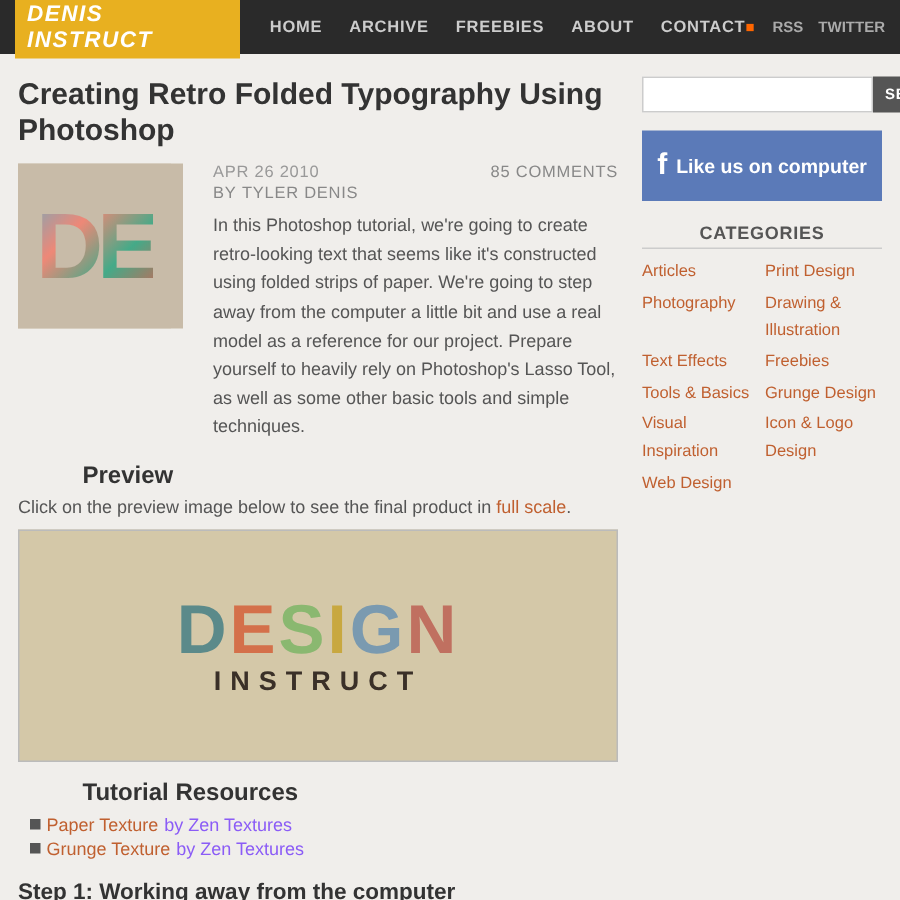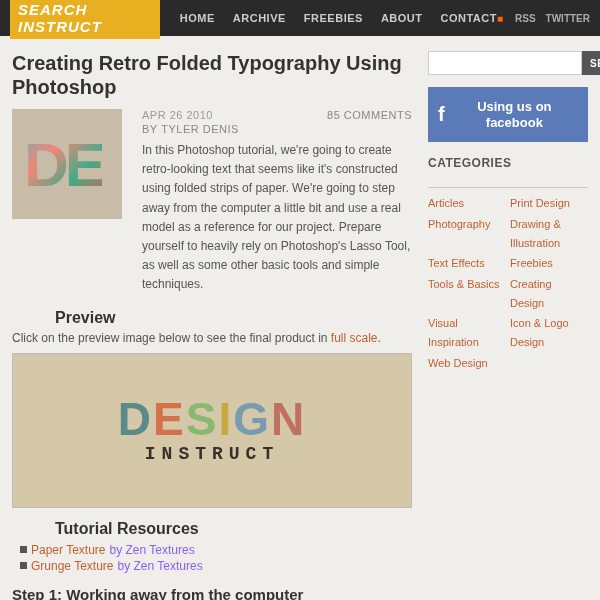--- a/index.html
+++ b/index.html
@@ -194,21 +194,21 @@
     .letter-d { color: #5b8a8a; }
     .letter-e { color: #d4704a; }
     .letter-s { color: #8ab870; }
     .letter-i { color: #c8a840; }
     .letter-g { color: #7a9ab0; }
     .letter-n { color: #c07060; }
 
     .preview-instruct-text {
       font-size: 18px;
       font-weight: 900;
-      font-family: Liberation Mono, monospace;
+      font-family: Liberation Sans, sans-serif;
       letter-spacing: 6px;
       color: #3a3028;
       margin-top: 2px;
       text-transform: uppercase;
     }
 
     
     #resources-section {
       margin-top: 12px;
     }
@@ -314,21 +314,22 @@
       margin-bottom: 12px;
     }
     #categories-title {
       font-size: 12px;
       font-weight: bold;
       color: #555;
       text-transform: uppercase;
       letter-spacing: 0.5px;
       margin-bottom: 6px;
       border-bottom: 1px solid #ccc;
-      padding-bottom: 17px;
+      padding-bottom: 3px;
+      text-align: center;
     }
     #categories-grid {
       display: grid;
       grid-template-columns: 1fr 1fr;
       gap: 2px 4px;
     }
     .category-link {
       font-size: 11px;
       color: #c06030;
       text-decoration: none;
@@ -360,21 +361,21 @@
     .max-x { color: #a84; }
     .max-c { color: #88a; }
     .max-o { color: #e84; }
     .max-n { color: #4a8; }
   </style>
 </head>
 <body>
 
 <div id="header">
   <div id="logo-area">
-    <span id="logo-text">SEARCH INSTRUCT</span>
+    <span id="logo-text">DENIS INSTRUCT</span>
   </div>
   <nav id="nav">
     <span class="nav-item">HOME</span>
     <span class="nav-item">ARCHIVE</span>
     <span class="nav-item">FREEBIES</span>
     <span class="nav-item">ABOUT</span>
     <span class="nav-item">CONTACT</span>
   </nav>
   <div id="social-links">
     <span class="rss-icon">■</span>
@@ -459,35 +460,35 @@
     <div id="sidebar">
 
       <div id="search-bar">
         <input type="text" id="search-input" style="">
         <button id="search-button">SEARCH</button>
       </div>
 
       <div id="facebook-box">
         <div id="fb-icon-area">
           <span id="fb-f">f</span>
-          <span id="fb-text">Using us on facebook</span>
+          <span id="fb-text">Like us on computer</span>
         </div>
       </div>
 
       <div id="categories-section">
         <div id="categories-title">CATEGORIES</div>
         <div id="categories-grid">
           <a class="category-link">Articles</a>
           <a class="category-link">Print Design</a>
           <a class="category-link">Photography</a>
           <a class="category-link">Drawing &amp; Illustration</a>
           <a class="category-link">Text Effects</a>
           <a class="category-link">Freebies</a>
           <a class="category-link">Tools &amp; Basics</a>
-          <a class="category-link">Creating Design</a>
+          <a class="category-link">Grunge Design</a>
           <a class="category-link">Visual Inspiration</a>
           <a class="category-link">Icon &amp; Logo Design</a>
           <a class="category-link">Web Design</a>
         </div>
       </div>
 
 
     </div>
 
   </div>

